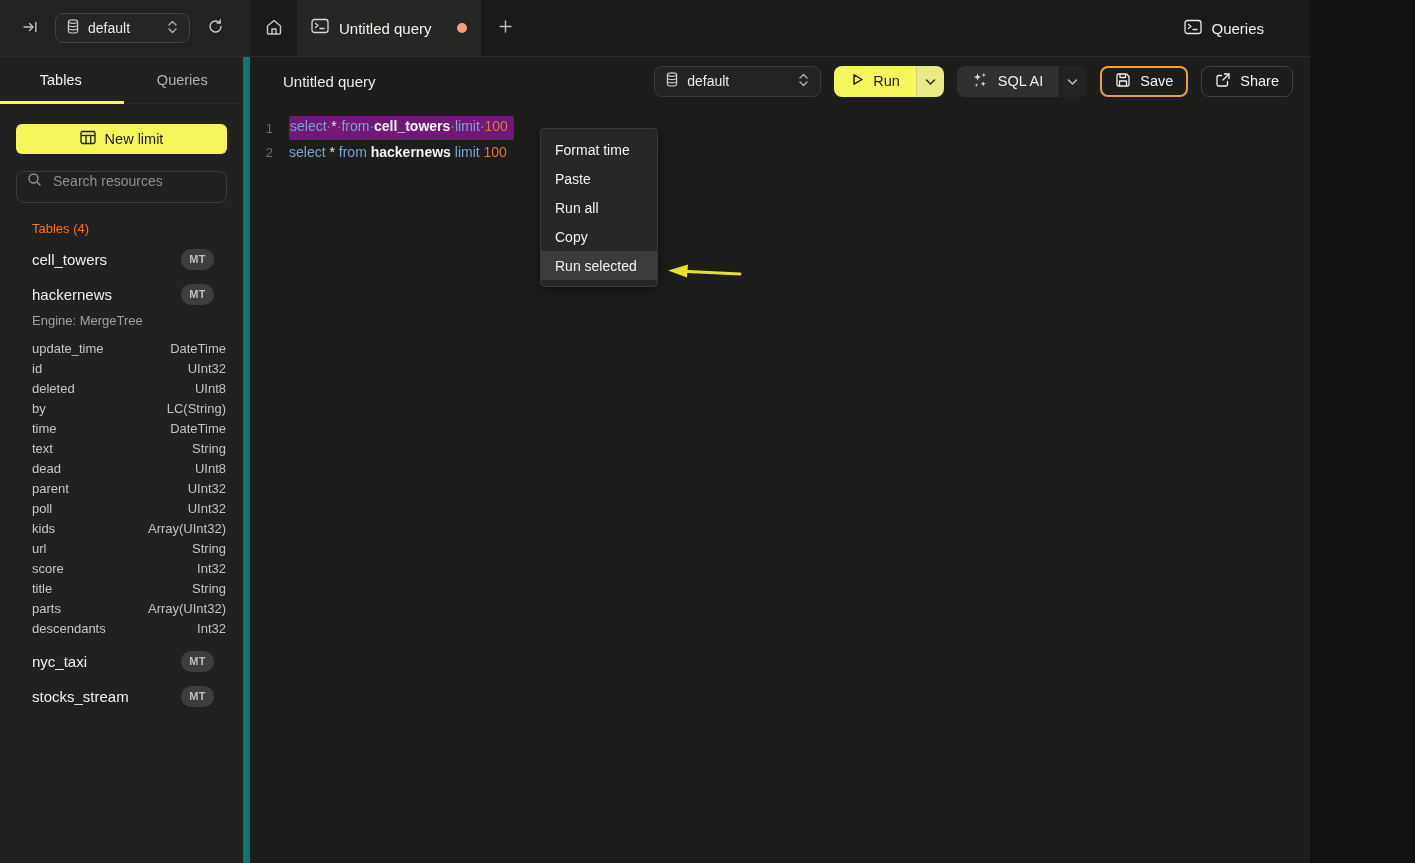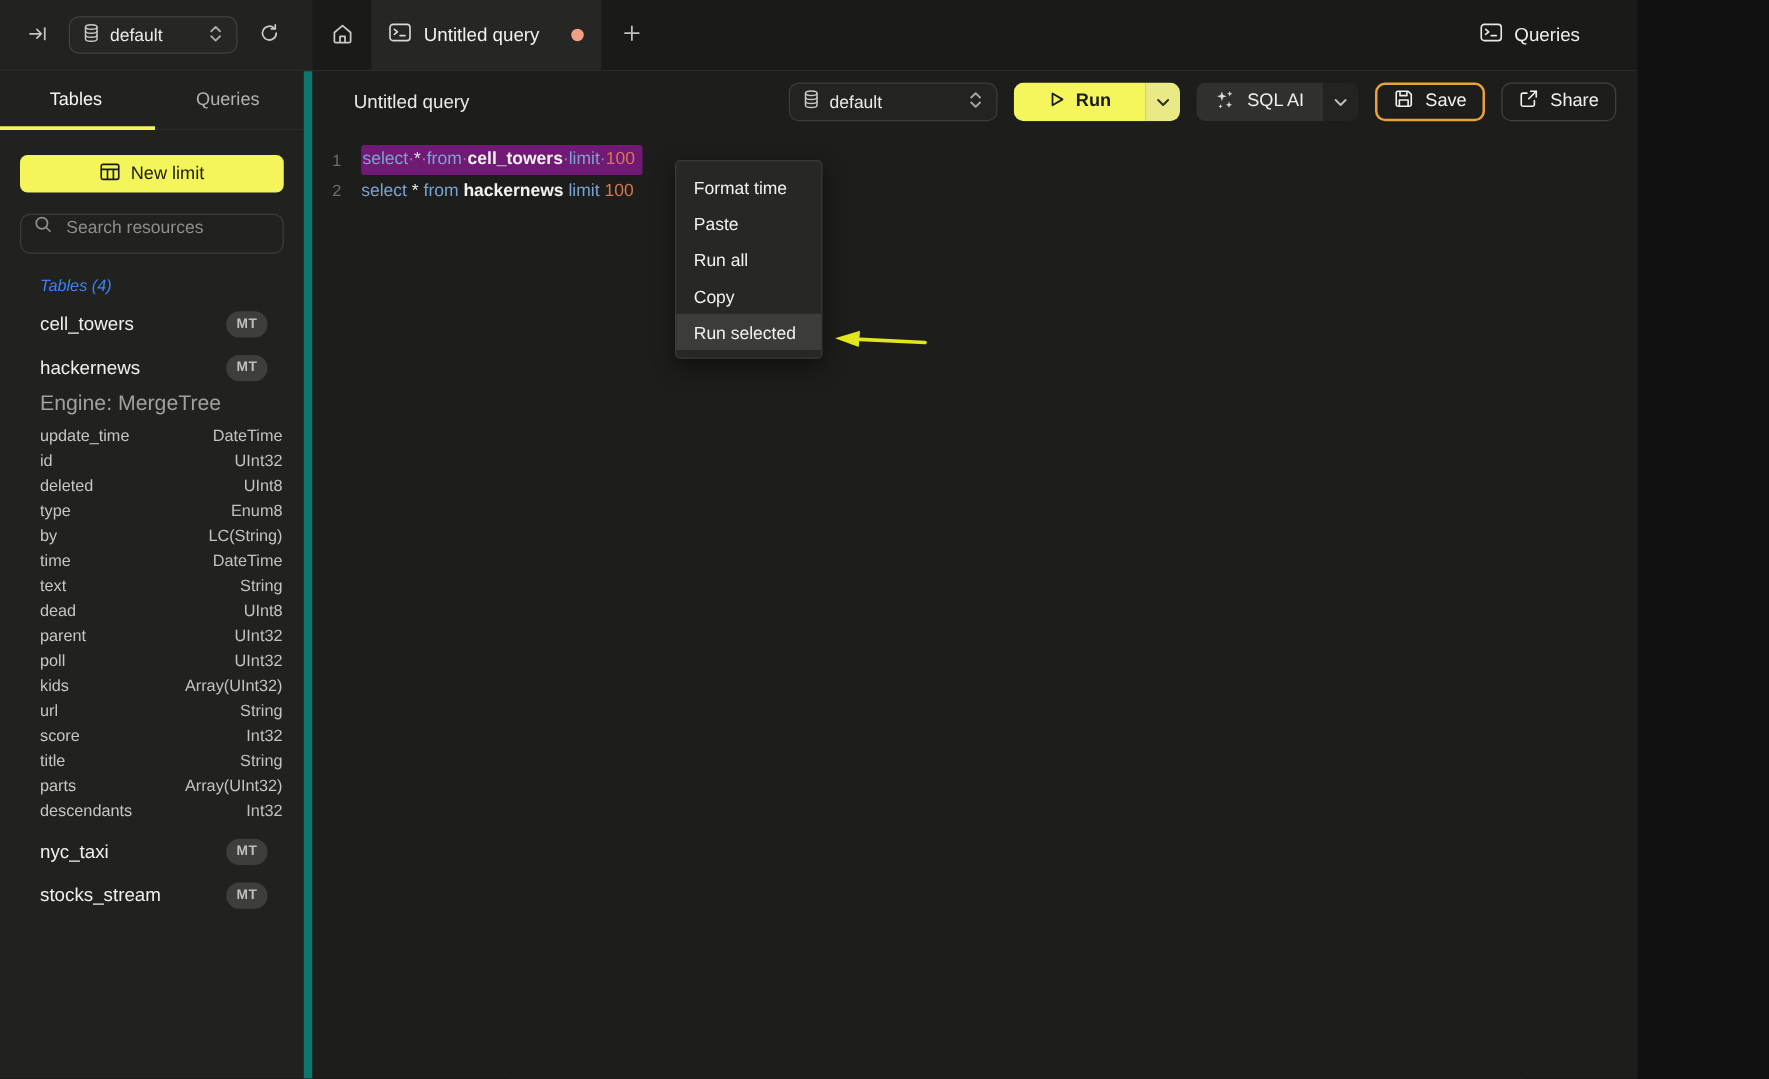--- a/index.html
+++ b/index.html
@@ -24,38 +24,38 @@
   
   .sidebar{position:absolute;top:57px;left:0;width:250px;bottom:0;background:#212120;border-right:7px solid #0f766e;}
   .side-tabs{height:47px;display:flex;border-bottom:1px solid #2a2a28;position:relative;}
   .side-tab{flex:1;display:flex;align-items:center;justify-content:center;font-size:14.5px;color:#b2b2b0;background:none;border:none;cursor:pointer;}
   .side-tab.active{color:#f5f5f3;font-weight:500;}
   .side-underline{position:absolute;left:0;bottom:-1px;width:124px;height:3px;background:#f3f55b;}
   .new-table{display:flex;margin:20px 16px 0;height:30px;width:calc(100% - 32px);align-items:center;justify-content:center;gap:9px;background:#f3f55b;border:none;border-radius:6px;color:#1c1c1a;font-size:14.5px;font-weight:500;cursor:pointer;}
   .search-box{margin:17px 16px 0;height:32px;border:1px solid #3c3c3a;border-radius:8px;display:flex;align-items:flex-start;gap:9px;padding:0 10px;color:#8e8e8c;}
   .search-box input{flex:1;background:transparent;border:none;outline:none;color:#e0e0de;font-size:14px;min-width:0;}
   .search-box input::placeholder{color:#8e8e8c;}
-  .section-label{margin:18px 0 0 32px;font-size:13px;color:#3b82f6;font-style:italic;}
+  .section-label{margin:18px 0 0 32px;font-size:13px;color:#f97316;}
   .tbl-row{display:flex;align-items:center;justify-content:space-between;padding:0 29px 0 32px;height:24px;margin-top:11px;cursor:pointer;}
   .tbl-name{font-size:15px;color:#f0f0ee;font-weight:500;}
   .badge{width:33px;height:21px;border-radius:11px;background:#3e3e3c;color:#bebebc;font-size:11px;font-weight:700;display:flex;align-items:center;justify-content:center;letter-spacing:.3px;flex:none;}
-  .engine-label{margin:7px 0 0 32px;font-size:17px;color:#a0a09e;height:16px;}
+  .engine-label{margin:7px 0 0 32px;font-size:13px;color:#a0a09e;height:16px;}
   .cols{margin-top:9px;}
   .col-row{display:flex;justify-content:space-between;align-items:center;padding:0 17px 0 32px;height:20px;font-family:"DejaVu Sans Mono",monospace;font-size:13px;}
   .col-name{color:#c6c6c4;}
   .col-type{color:#c2c2c0;}
 
   
   .main{position:absolute;top:57px;left:250px;right:0;bottom:0;background:#1d1d1b;}
   .main-header{height:48px;display:flex;align-items:center;padding:0 17px 0 33px;}
   .main-title{font-size:15px;color:#eaeae8;}
   .controls{margin-left:auto;display:flex;align-items:center;gap:13px;}
   .controls .db-select{width:167px;height:31px;background:#232321;border-color:#3c3c3a;}
   .split-btn{display:flex;height:31px;border-radius:8px;overflow:hidden;cursor:pointer;}
-  .run-main{background:#f5f65c;display:flex;align-items:center;gap:9px;padding:0 27px;color:#1b1b19;font-size:14.5px;font-weight:700;border:none;cursor:pointer;}
+  .run-main{background:#f5f65c;display:flex;align-items:center;gap:9px;padding:0 16px;color:#1b1b19;font-size:14.5px;font-weight:400;border:none;cursor:pointer;}
   .run-caret{background:#e9ea86;width:28px;display:flex;align-items:center;justify-content:center;border:none;border-left:1px solid rgba(0,0,0,.1);color:#2a2a20;cursor:pointer;}
   .sqlai-main{background:#30302e;display:flex;align-items:center;gap:10px;padding:0 14px;color:#f0f0ee;font-size:14.5px;font-weight:500;border:none;cursor:pointer;}
   .sqlai-caret{background:#232321;width:30px;display:flex;align-items:center;justify-content:center;border:none;border-left:1px solid #3a3a38;color:#c0c0be;cursor:pointer;}
   .save-btn{height:31px;border:2px solid #e9a23b;border-radius:8px;background:transparent;display:flex;align-items:center;gap:9px;padding:0 13px;color:#f2f2f0;font-size:14.5px;font-weight:500;cursor:pointer;}
   .share-btn{height:31px;border:1px solid #424240;border-radius:8px;background:transparent;display:flex;align-items:center;gap:9px;padding:0 13px;color:#f2f2f0;font-size:14.5px;font-weight:500;cursor:pointer;}
 
   
   .editor{position:relative;padding-top:11px;font-family:"DejaVu Sans Mono",monospace;font-size:14px;}
   .code-line{display:flex;height:24px;align-items:center;}
   .gutter{width:36px;text-align:right;padding-right:13px;color:#6e6e6c;font-size:13px;flex:none;}
@@ -210,24 +210,20 @@
         <div class="col-row">
           <span class="col-name">id</span>
           <span class="col-type">UInt32</span>
         </div>
 
         <div class="col-row">
           <span class="col-name">deleted</span>
           <span class="col-type">UInt8</span>
         </div>
 
-        <div class="col-row">
-          <span class="col-name">type</span>
-          <span class="col-type">Enum8</span>
-        </div>
 
         <div class="col-row">
           <span class="col-name">by</span>
           <span class="col-type">LC(String)</span>
         </div>
 
         <div class="col-row">
           <span class="col-name">time</span>
           <span class="col-type">DateTime</span>
         </div>

